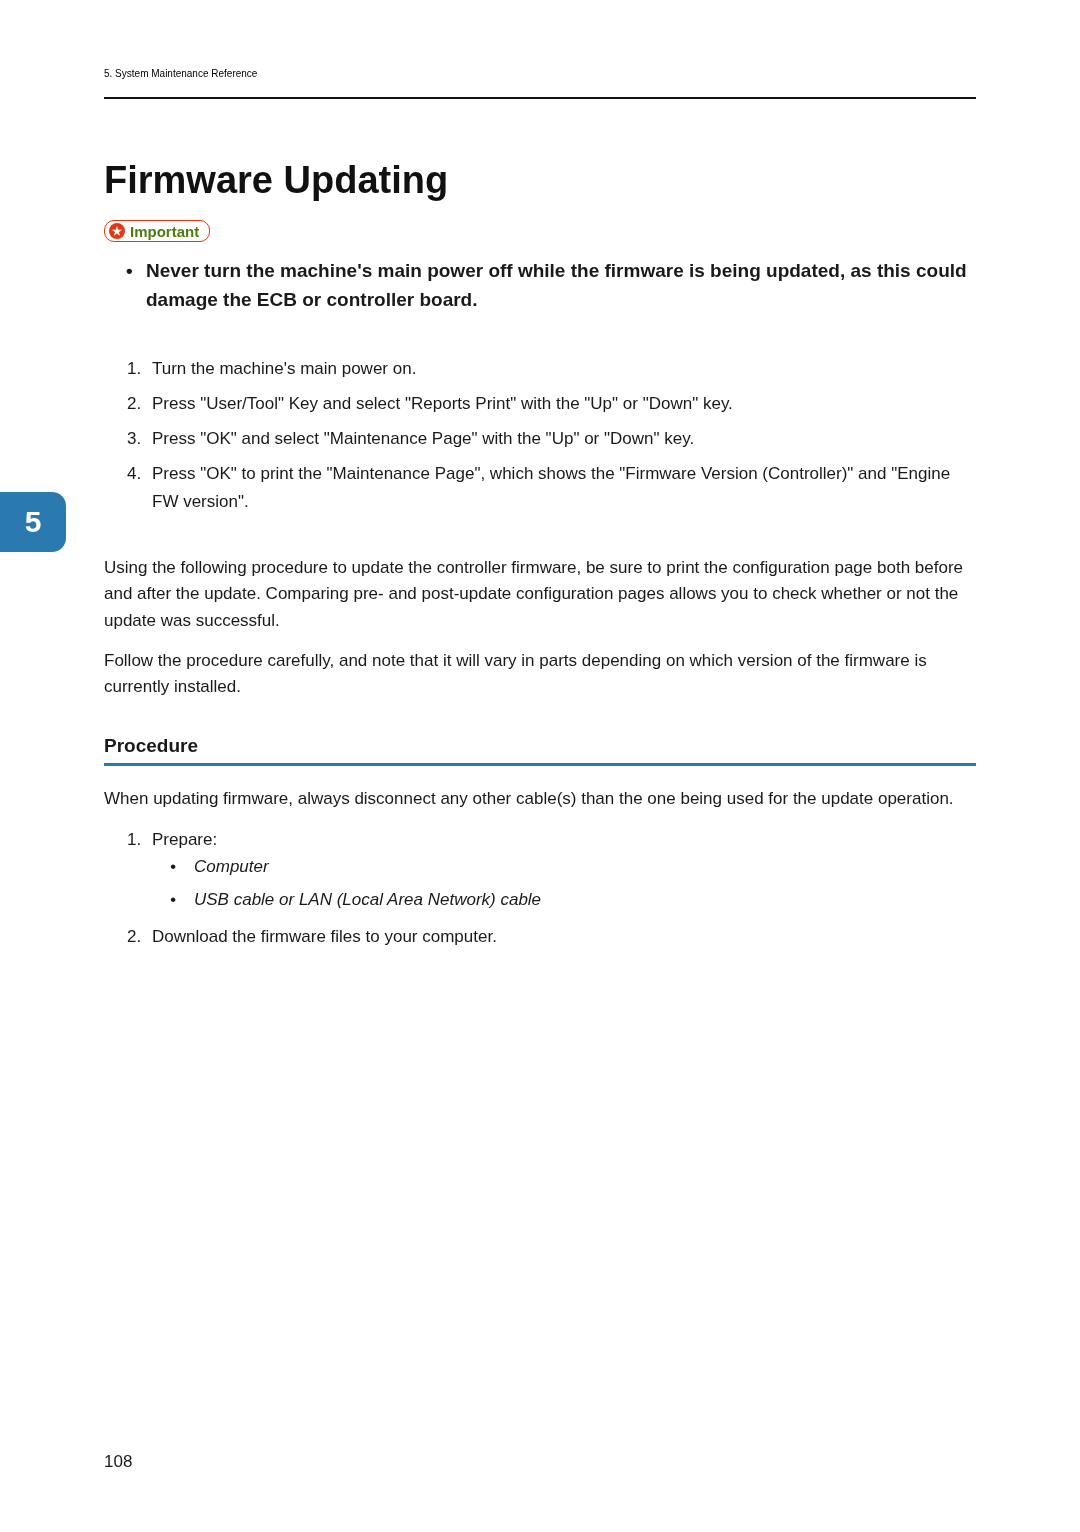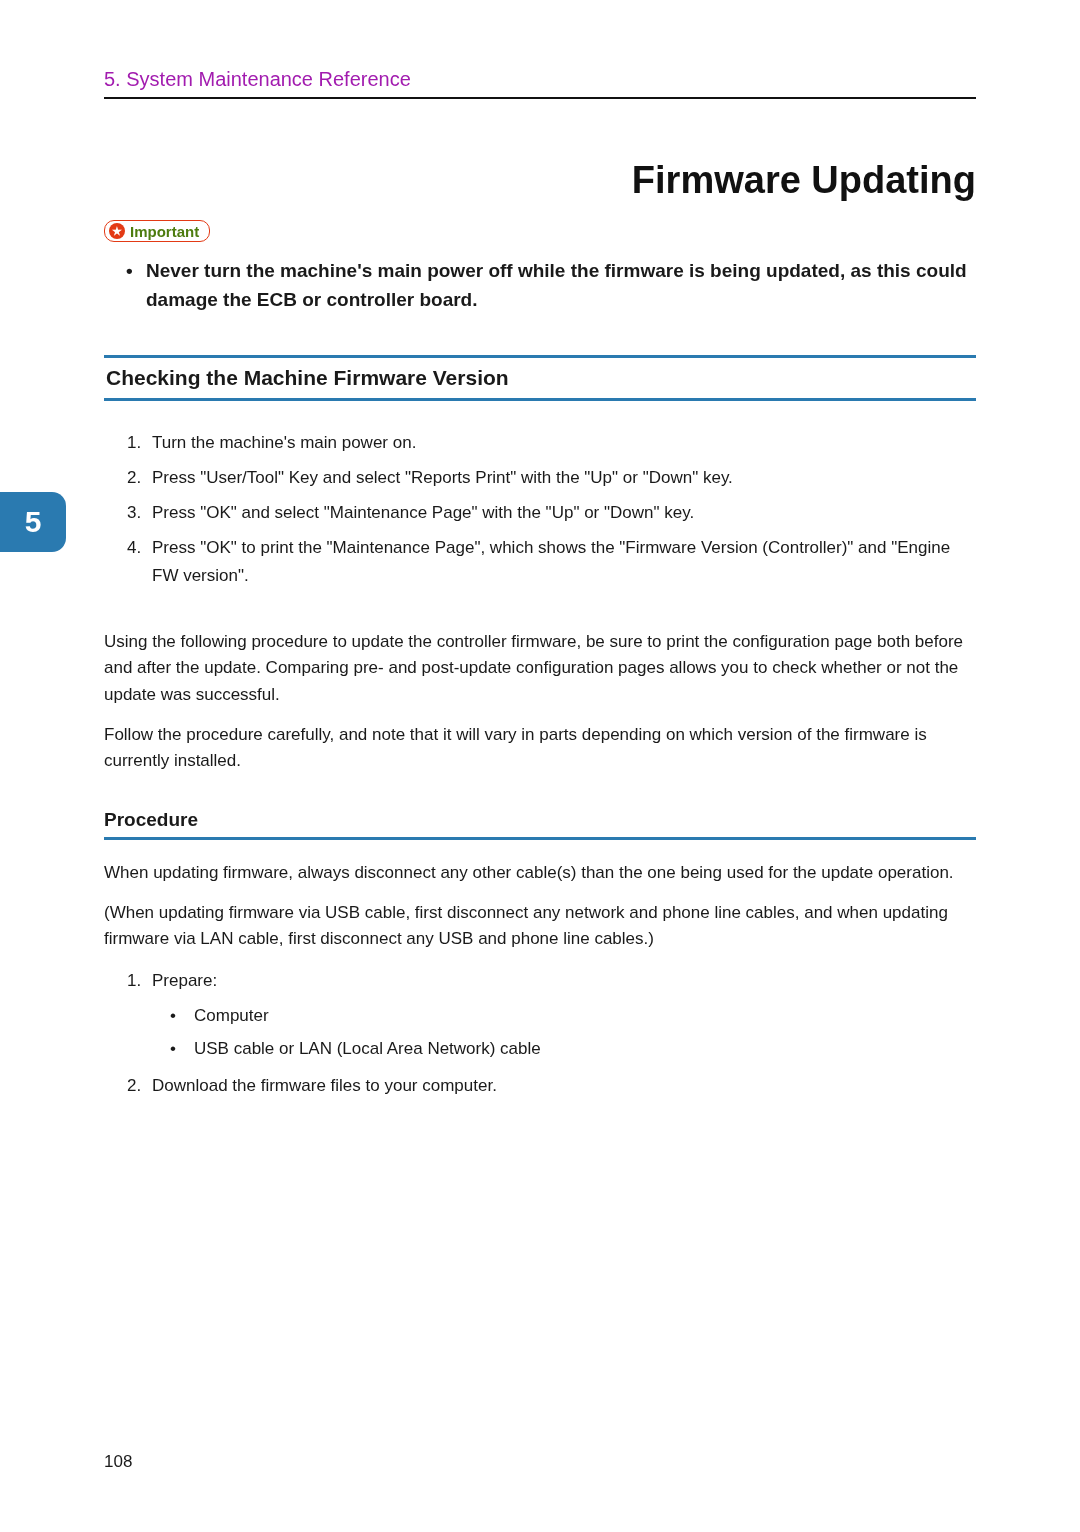--- a/index.html
+++ b/index.html
@@ -10,32 +10,31 @@
     color: #1a1a1a;
     position: relative;
   }
   .page {
     padding: 68px 104px 0 104px;
     width: 100%;
     height: 100%;
     position: relative;
   }
   .header-line {
-    font-size: 20px;
-    color: #a21caf;
-    padding-bottom: 6px;
+    font-size: 10px;
+    color: #000000;
+    padding-bottom: 18px;
     border-bottom: 2px solid #111;
     margin-bottom: 60px;
   }
   .chapter-title {
     font-size: 38px;
     font-weight: 700;
     color: #111;
     margin-bottom: 18px;
-    text-align: right;
   }
   .important-badge {
     display: inline-flex;
     align-items: center;
     border: 1.5px solid #e33a15;
     border-radius: 10px;
     padding: 2px 10px 2px 4px;
     height: 22px;
     margin-bottom: 14px;
   }
@@ -97,22 +96,22 @@
   }
   .numbered li {
     font-size: 17px;
     line-height: 1.6;
     margin-bottom: 8px;
     padding-left: 6px;
   }
   .inner-bullets {
     list-style: none;
     padding-left: 36px;
-    margin-top: 8px;
     margin-bottom: 8px;
+    font-style: italic;
   }
   .inner-bullets li {
     font-size: 17px;
     line-height: 1.7;
     position: relative;
     margin-bottom: 4px;
   }
   .inner-bullets li::before {
     content: "•";
     position: absolute;
@@ -165,38 +164,36 @@
 
   <div class="important-badge">
     <span class="important-star">★</span>
     <span class="important-text">Important</span>
   </div>
 
   <ul class="bold-bullet">
     <li>Never turn the machine's main power off while the firmware is being updated, as this could damage the ECB or controller board.</li>
   </ul>
 
-  <h2 class="section-h2">Checking the Machine Firmware Version</h2>
 
 
   <ol class="numbered sect-gap">
     <li>Turn the machine's main power on.</li>
     <li>Press "User/Tool" Key and select "Reports Print" with the "Up" or "Down" key.</li>
     <li>Press "OK" and select "Maintenance Page" with the "Up" or "Down" key.</li>
     <li>Press "OK" to print the "Maintenance Page", which shows the "Firmware Version (Controller)" and "Engine FW version".</li>
   </ol>
 
 
   <p class="body-p">Using the following procedure to update the controller firmware, be sure to print the configuration page both before and after the update. Comparing pre- and post-update configuration pages allows you to check whether or not the update was successful.</p>
   <p class="body-p">Follow the procedure carefully, and note that it will vary in parts depending on which version of the firmware is currently installed.</p>
 
   <h3 class="section-h3">Procedure</h3>
 
   <p class="body-p">When updating firmware, always disconnect any other cable(s) than the one being used for the update operation.</p>
-  <p class="body-p">(When updating firmware via USB cable, first disconnect any network and phone line cables, and when updating firmware via LAN cable, first disconnect any USB and phone line cables.)</p>
 
   <ol class="numbered">
     <li>
       <span>Prepare:</span>
       <ul class="inner-bullets">
         <li>Computer</li>
         <li>USB cable or LAN (Local Area Network) cable</li>
       </ul>
     </li>
     <li>Download the firmware files to your computer.</li>

